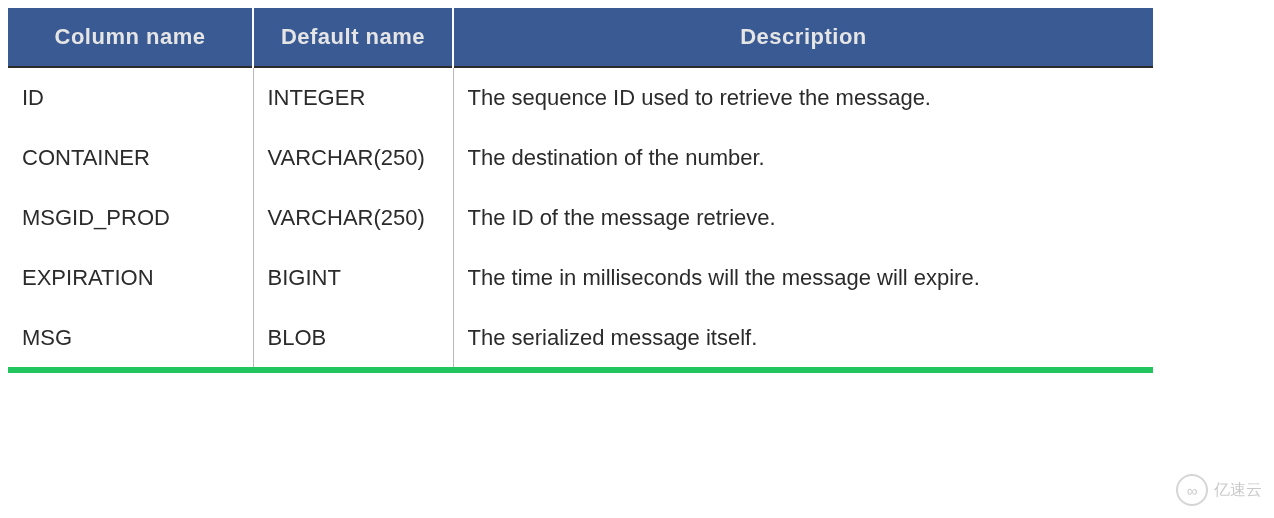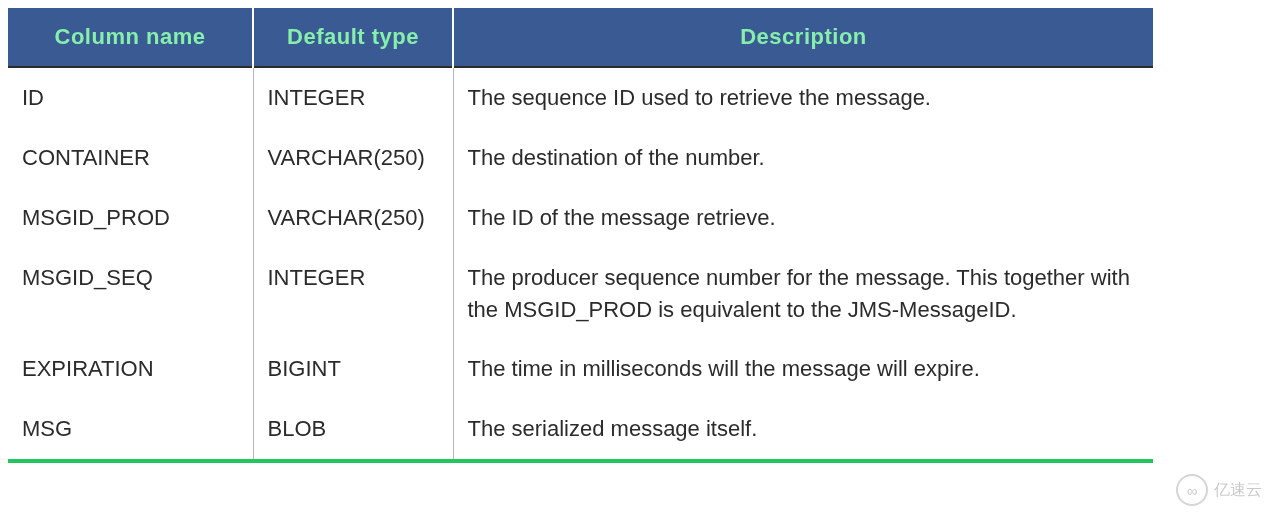--- a/index.html
+++ b/index.html
@@ -10,36 +10,36 @@
     font-size: 22px;
     color: #2b2b2b;
   }
   .table {
     width: 1145px;
     border-collapse: collapse;
     table-layout: fixed;
   }
   .table th {
     background: #3a5a94;
-    color: #86efac;
+    color: #e5e5e5;
     font-weight: bold;
     text-align: center;
     padding: 16px 12px;
     border-right: 2px solid #ffffff;
     letter-spacing: 0.5px;
   }
   .table th:last-child {
     border-right: none;
   }
   .col-name { width: 245px; }
   .col-type { width: 200px; }
   .col-desc { width: 700px; }
   .table tbody {
     border-top: 2px solid #2b2b2b;
-    border-bottom: 4px solid #22c55e;
+    border-bottom: 6px solid #22c55e;
   }
   .table td {
     padding: 14px 14px;
     vertical-align: top;
     border-right: 1px solid #b8b8b8;
     line-height: 1.45;
   }
   .table td:last-child {
     border-right: none;
     margin-left: 44px;
@@ -71,46 +71,41 @@
 
 <table class="table">
   <colgroup>
     <col class="col-name">
     <col class="col-type">
     <col class="col-desc">
   </colgroup>
   <thead>
     <tr>
       <th>Column name</th>
-      <th>Default type</th>
+      <th>Default name</th>
       <th>Description</th>
     </tr>
   </thead>
   <tbody>
     <tr>
       <td>ID</td>
       <td>INTEGER</td>
       <td>The sequence ID used to retrieve the message.</td>
     </tr>
     <tr>
       <td>CONTAINER</td>
       <td>VARCHAR(250)</td>
       <td>The destination of the number.</td>
     </tr>
     <tr>
       <td>MSGID_PROD</td>
       <td>VARCHAR(250)</td>
       <td>The ID of the message retrieve.</td>
     </tr>
     <tr>
-      <td>MSGID_SEQ</td>
-      <td>INTEGER</td>
-      <td>The producer sequence number for the message. This together with the MSGID_PROD is equivalent to the JMS-MessageID.</td>
-    </tr>
-    <tr>
       <td>EXPIRATION</td>
       <td>BIGINT</td>
       <td>The time in milliseconds will the message will expire.</td>
     </tr>
     <tr>
       <td>MSG</td>
       <td>BLOB</td>
       <td>The serialized message itself.</td>
     </tr>
   </tbody>

